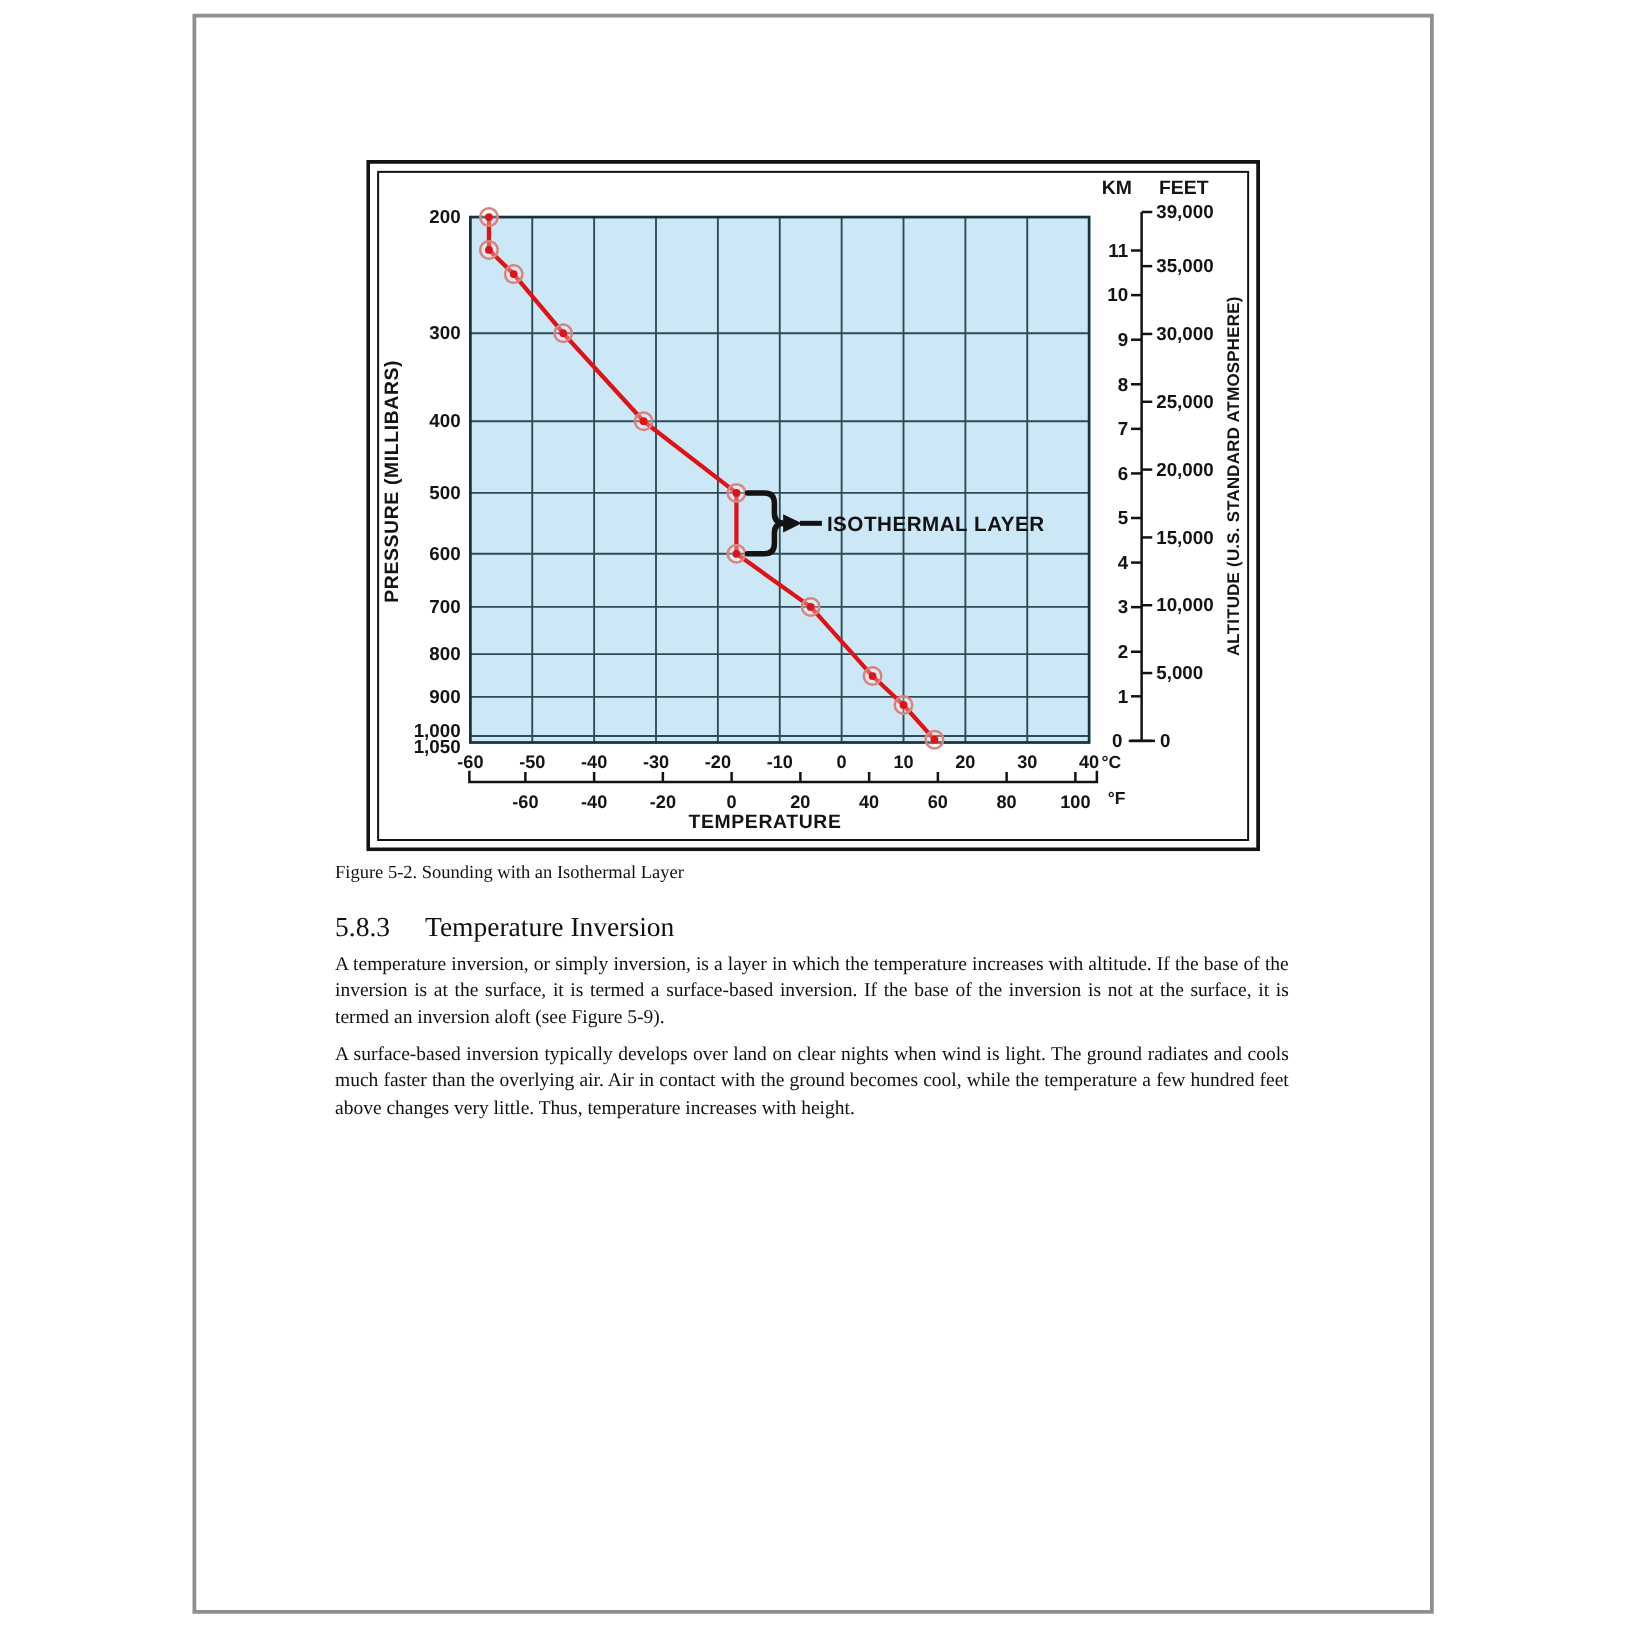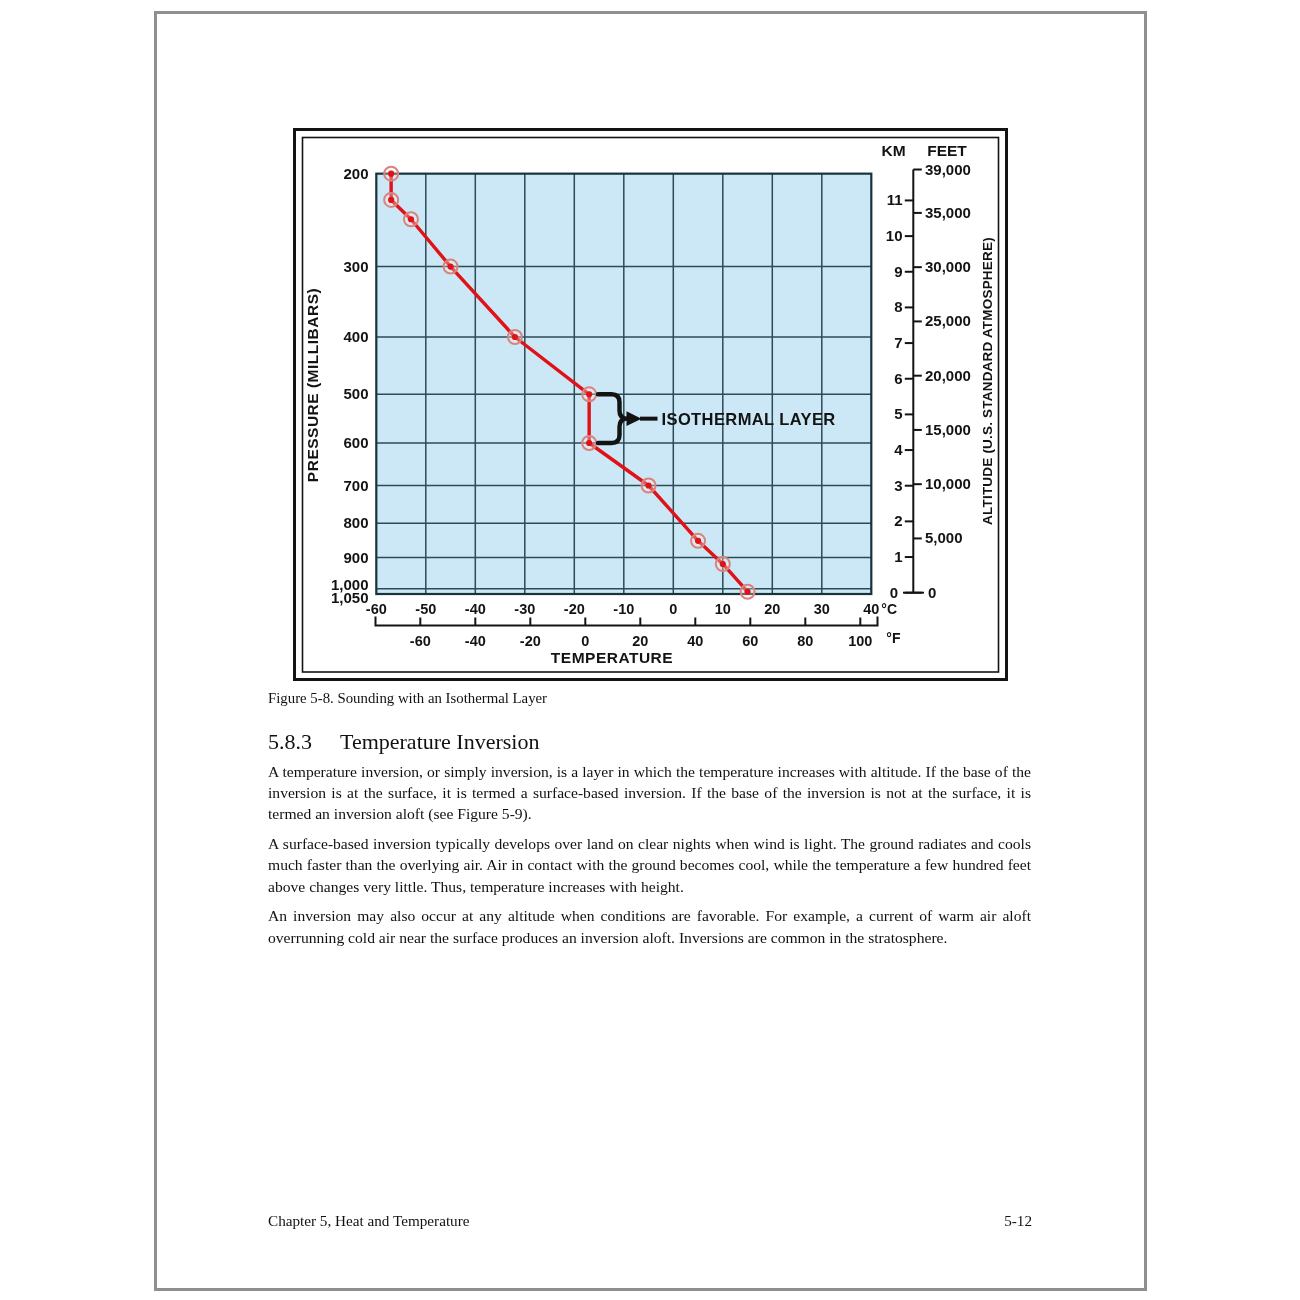--- a/index.html
+++ b/index.html
@@ -162,29 +162,24 @@
         <circle cx="747.55" cy="591.7359427546272" r="3.1" fill="#e01217"></circle>
         <path d="M598 394.31593685082896 H611.5 Q619.5 394.31593685082896 619.5 402.31593685082896 V410.6582259578429
  Q619.5 418.6582259578429 627.5 418.6582259578429 Q619.5 418.6582259578429 619.5 426.6582259578429 V435.0005150648568
  Q619.5 443.0005150648568 611.5 443.0005150648568 H598" fill="none" stroke="#131313" stroke-width="4.4" stroke-linecap="round"></path>
         <polygon points="626.5,411.3582259578429 626.5,425.9582259578429 641.5,418.6582259578429" fill="#131313"></polygon>
         <line x1="640" y1="418.6582259578429" x2="657.5" y2="418.6582259578429" stroke="#131313" stroke-width="4"></line>
         <text x="661.5" y="424.6582259578429" font-weight="bold" fill="#131313" text-anchor="start" font-size="16.5" letter-spacing="0.4">ISOTHERMAL LAYER</text>
       </svg>
   </div>
 
-  <div class="caption">Figure 5-8. Sounding with an Isothermal Layer</div>
+  <div class="caption">Figure 5-2. Sounding with an Isothermal Layer</div>
 
   <div class="heading">
     <span class="num">5.8.3</span><span>Temperature Inversion</span>
   </div>
 
   <div class="bodytext">
       <p>A temperature inversion, or simply inversion, is a layer in which the temperature increases with altitude. If the base of the inversion is at the surface, it is termed a surface-based inversion. If the base of the inversion is not at the surface, it is termed an inversion aloft (see Figure 5-9).</p>
       <p>A surface-based inversion typically develops over land on clear nights when wind is light. The ground radiates and cools much faster than the overlying air. Air in contact with the ground becomes cool, while the temperature a few hundred feet above changes very little. Thus, temperature increases with height.</p>
-      <p>An inversion may also occur at any altitude when conditions are favorable. For example, a current of warm air aloft overrunning cold air near the surface produces an inversion aloft. Inversions are common in the stratosphere.</p>
     </div>
 
-  <div class="footer">
-    <span>Chapter 5, Heat and Temperature</span>
-    <span>5-12</span>
-  </div>
 </div>
 
 </body></html>

